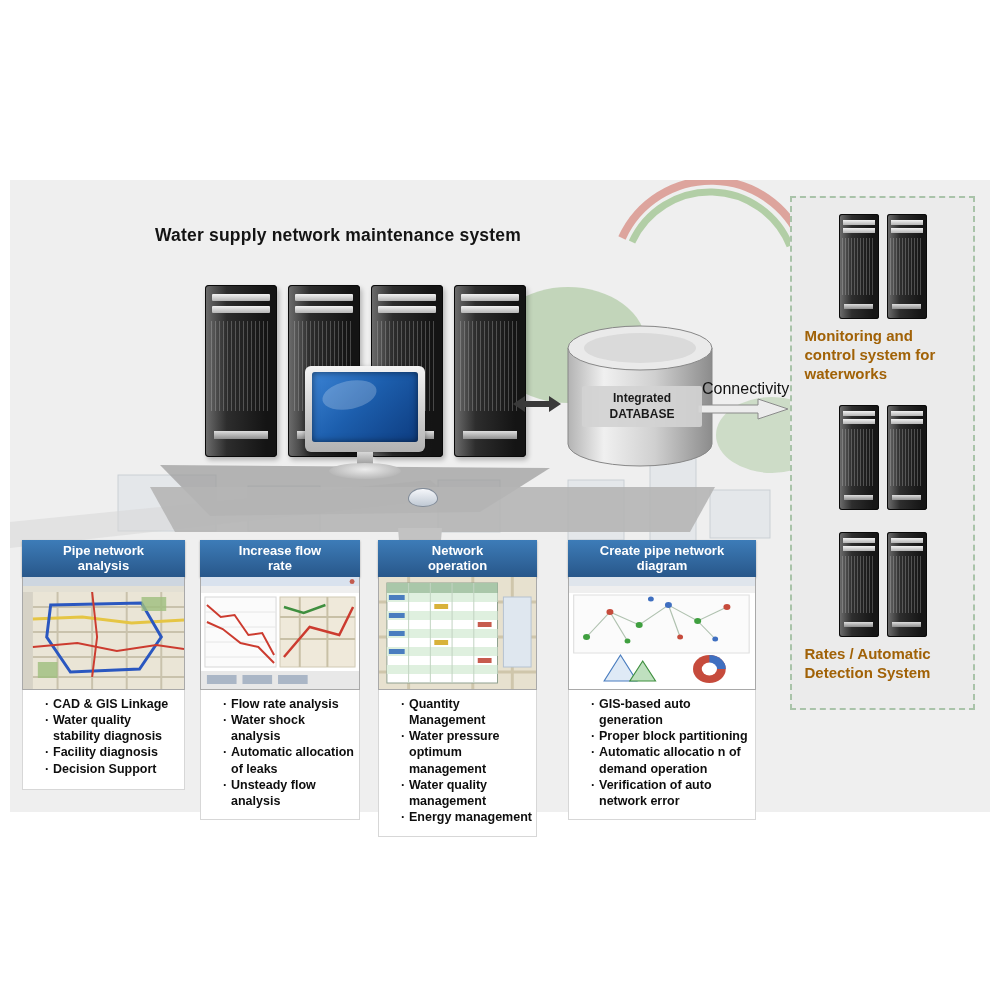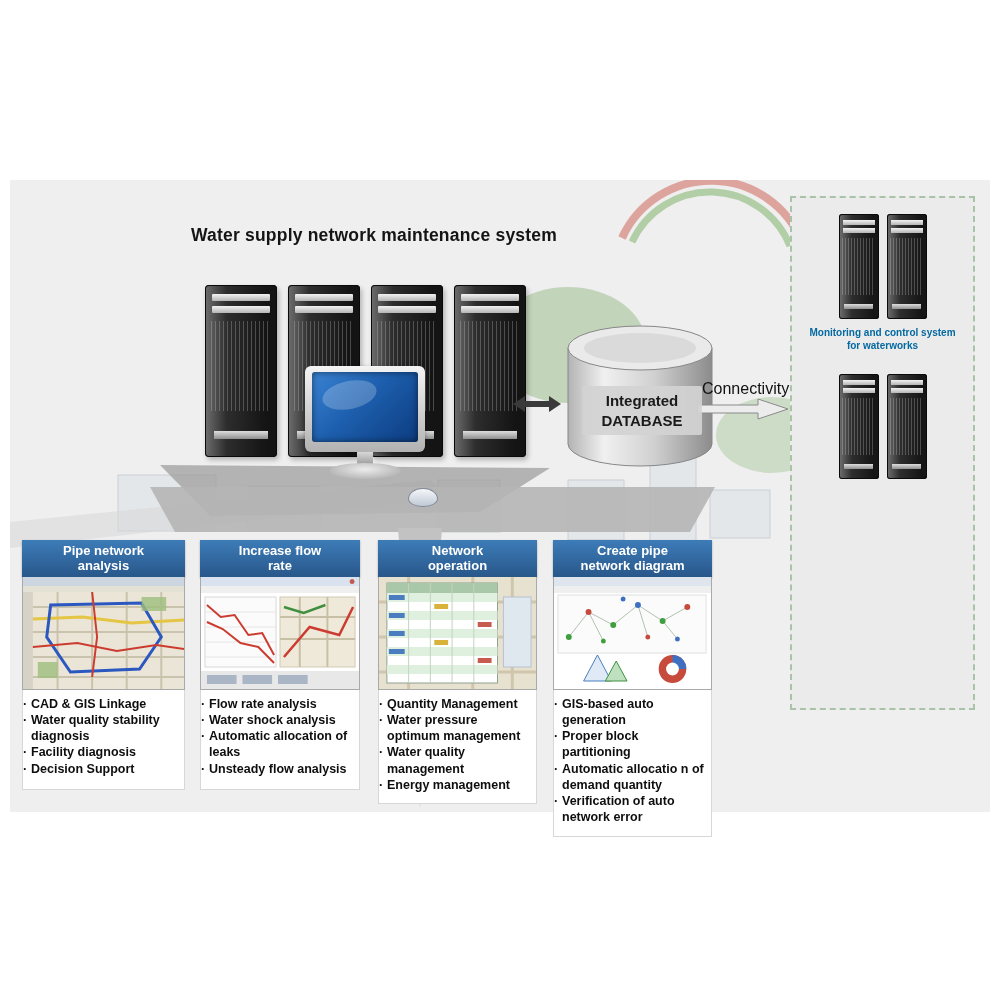--- a/index.html
+++ b/index.html
@@ -1,21 +1,21 @@
 <!DOCTYPE html>
 <html><head>
 <meta charset="utf-8">
 <style>
   html,body{margin:0;padding:0;background:#fff;}
   .page{position:relative;width:1000px;height:1000px;background:#ffffff;overflow:hidden;
         font-family:"Liberation Sans",sans-serif;color:#111;}
   .stage{position:absolute;left:10px;top:180px;width:980px;height:632px;background:#efefef;}
   .decor{position:absolute;left:0;top:0;width:980px;height:632px;z-index:0;}
 
-  .diagram-title{position:absolute;left:145px;top:45px;z-index:3;font-size:17.5px;font-weight:bold;color:#141414;letter-spacing:.2px;margin-left:36px;}
+  .diagram-title{position:absolute;left:145px;top:45px;z-index:3;font-size:17.5px;font-weight:bold;color:#141414;letter-spacing:.2px;}
 
   
   .tower-lg{position:absolute;top:105px;width:72px;height:172px;z-index:2;border-radius:4px;
     background:linear-gradient(90deg,#6e6e6e,#2d2d2d 30%,#141414 85%);
     box-shadow:inset 0 0 0 1px #0a0a0a, 2px 3px 5px rgba(0,0,0,.25);}
   .tower-lg .slot{position:absolute;left:10%;width:80%;height:7px;background:linear-gradient(#f2f2f2,#b5b5b5);border-radius:1px;}
   .tower-lg .s1{top:9px}.tower-lg .s2{top:21px}
   .tower-lg .vents{position:absolute;left:9%;right:9%;top:36px;bottom:46px;
     background:repeating-linear-gradient(90deg,rgba(210,210,210,.28) 0 1px,transparent 1px 4px);}
   .tower-lg .base-slot{position:absolute;left:13%;width:74%;height:8px;bottom:18px;background:linear-gradient(#dedede,#8f8f8f);}
@@ -41,44 +41,44 @@
     background:rgba(255,255,255,.22);transform:rotate(-12deg);}
   .monitor .neck{position:absolute;left:52px;top:86px;width:16px;height:13px;background:linear-gradient(#d8d8d8,#9a9a9a);}
   .monitor .base{position:absolute;left:24px;top:97px;width:72px;height:16px;border-radius:50%;
     background:radial-gradient(ellipse at 50% 40%,#ececec,#a3a3a3);}
   .mouse{position:absolute;left:398px;top:308px;width:28px;height:17px;z-index:3;
     border-radius:50%/60% 60% 45% 45%;background:linear-gradient(#f5f7fa,#c0c9d4);border:1px solid #828c99;}
 
   
   .db{position:absolute;left:553px;top:142px;width:154px;height:148px;z-index:2;}
   .db-label{position:absolute;left:572px;top:206px;width:116px;z-index:3;background:rgba(210,210,210,.92);
-    border-radius:2px;padding:5px 2px;text-align:center;font-size:15px;font-weight:bold;color:#1a1a1a;line-height:1.3;}
+    border-radius:2px;padding:5px 2px;text-align:center;font-size:12px;font-weight:bold;color:#1a1a1a;line-height:1.3;}
   .db-label span{display:block;}
 
   .arrow-2way{position:absolute;left:503px;top:212px;z-index:3;}
   .connectivity{position:absolute;left:692px;top:200px;z-index:3;font-size:16px;font-weight:normal;color:#111;}
   .conn-arrow{position:absolute;left:688px;top:218px;z-index:2;}
 
   
   .ext-panel{position:absolute;left:780px;top:16px;width:185px;height:514px;z-index:2;box-sizing:border-box;
     border:2px dashed #a9c3a9;background:#ebebeb;display:flex;flex-direction:column;align-items:center;
     padding-top:16px;gap:22px;}
   .ext-group{display:flex;flex-direction:column;align-items:center;}
   .ext-towers{display:flex;gap:8px;}
-  .ext-label{margin-top:8px;width:156px;text-align:center;font-size:10px;font-weight:bold;color:#0369a1;line-height:1.25;}
+  .ext-label{margin-top:8px;width:156px;text-align:left;font-size:15px;font-weight:bold;color:#a16207;line-height:1.25;}
 
   
   .panel{position:absolute;top:360px;z-index:4;box-sizing:border-box;}
   .panel-header{background:linear-gradient(#3d7cb8,#28578a);color:#fff;font-weight:bold;font-size:13px;
     min-height:34px;display:flex;align-items:center;justify-content:center;text-align:center;
     padding:3px 26px;box-sizing:border-box;line-height:1.18;box-shadow:0 1px 2px rgba(0,0,0,.3);}
   .panel-shot{height:112px;border:1px solid #a9a9a9;border-top:none;background:#fff;overflow:hidden;}
   .panel-shot svg{display:block;width:100%;height:100%;}
   .panel-list{margin:0;background:#fff;border:1px solid #d7d7d7;border-top:none;
-    padding:6px 4px 10px 0;min-height:100px;list-style:none;box-sizing:border-box;}
+    padding:6px 4px 10px 22px;min-height:100px;list-style:none;box-sizing:border-box;}
   .panel-list li{position:relative;padding-left:8px;font-size:12.5px;font-weight:bold;color:#0e0e0e;line-height:1.3;}
   .panel-list li::before{content:"\00B7";position:absolute;left:0;top:0;font-weight:900;}
 </style>
 </head>
 <body>
 
 <div class="page">
   <div class="stage">
 
     <svg class="decor" viewBox="0 0 980 632" preserveAspectRatio="none">
@@ -196,20 +196,37 @@
           </div>
           <div class="tower-sm">
             <div class="slot s1"></div>
               <div class="slot s2"></div>
             <div class="vents"></div>
               <div class="base-slot"></div>
           </div>
         </div>
       </div>
 
+      <div class="ext-group">
+        <div class="ext-towers">
+          <div class="tower-sm">
+            <div class="slot s1"></div>
+              <div class="slot s2"></div>
+            <div class="vents"></div>
+              <div class="base-slot"></div>
+          </div>
+          <div class="tower-sm">
+            <div class="slot s1"></div>
+              <div class="slot s2"></div>
+            <div class="vents"></div>
+              <div class="base-slot"></div>
+          </div>
+        </div>
+        <div class="ext-label">Rates / Automatic Detection System</div>
+      </div>
     </div>
 
     <div class="panel" style="left:12px;width:163px">
       <div class="panel-header">Pipe network analysis</div>
       <div class="panel-shot">
         <svg viewBox="0 0 163 112" preserveAspectRatio="none">
           <rect width="163" height="112" fill="#eae5d6"></rect>
           <rect width="163" height="9" fill="#cdd6e0"></rect>
           <rect y="9" width="163" height="6" fill="#e3e0d4"></rect>
           <rect y="15" width="10" height="97" fill="#d6d2c6"></rect>
@@ -313,21 +330,21 @@
         </svg>
       </div>
       <ul class="panel-list">
         <li>Flow rate analysis</li>
         <li>Water shock analysis</li>
         <li>Automatic allocation of leaks</li>
         <li>Unsteady flow analysis</li>
       </ul>
     </div>
 
-    <div class="panel" style="left:543px;width:159px">
+    <div class="panel" style="left:558px;width:188px">
       <div class="panel-header">Create pipe network diagram</div>
       <div class="panel-shot">
         <svg viewBox="0 0 159 112" preserveAspectRatio="none">
           <rect width="159" height="112" fill="#ffffff"></rect>
           <rect width="159" height="9" fill="#dfe5ec"></rect>
           <rect y="9" width="159" height="7" fill="#efefef"></rect>
           <rect x="4" y="18" width="150" height="58" fill="#fbfbfb" stroke="#e0e0e0"></rect>
           <g stroke="#b0c2b0" stroke-width="1" fill="none">
             <path d="M15 60 L35 35 L60 48 L85 28 L110 44 L135 30 M35 35 L50 64 M85 28 L95 60 M110 44 L125 62"></path>
           </g>
@@ -350,19 +367,19 @@
           <path d="M30 104 L44 78 L58 104 Z" fill="#dfeaf6" stroke="#4a7dbf"></path>
           <path d="M52 104 L63 84 L74 104 Z" fill="#bfe0bf" stroke="#3f8f3f"></path>
           <circle cx="120" cy="92" r="14" fill="#c64b3c"></circle>
           <path d="M120 92 L120 78 A14 14 0 0 1 134 92 Z" fill="#3f6fc0"></path>
           <circle cx="120" cy="92" r="6.5" fill="#ffffff"></circle>
         </svg>
       </div>
       <ul class="panel-list">
         <li>GIS-based auto generation</li>
         <li>Proper block partitioning</li>
-        <li>Automatic allocatio n of demand quantity</li>
+        <li>Automatic allocatio n of demand operation</li>
         <li>Verification of auto network error</li>
       </ul>
     </div>
 
   </div>
 </div>
 
 </body></html>

